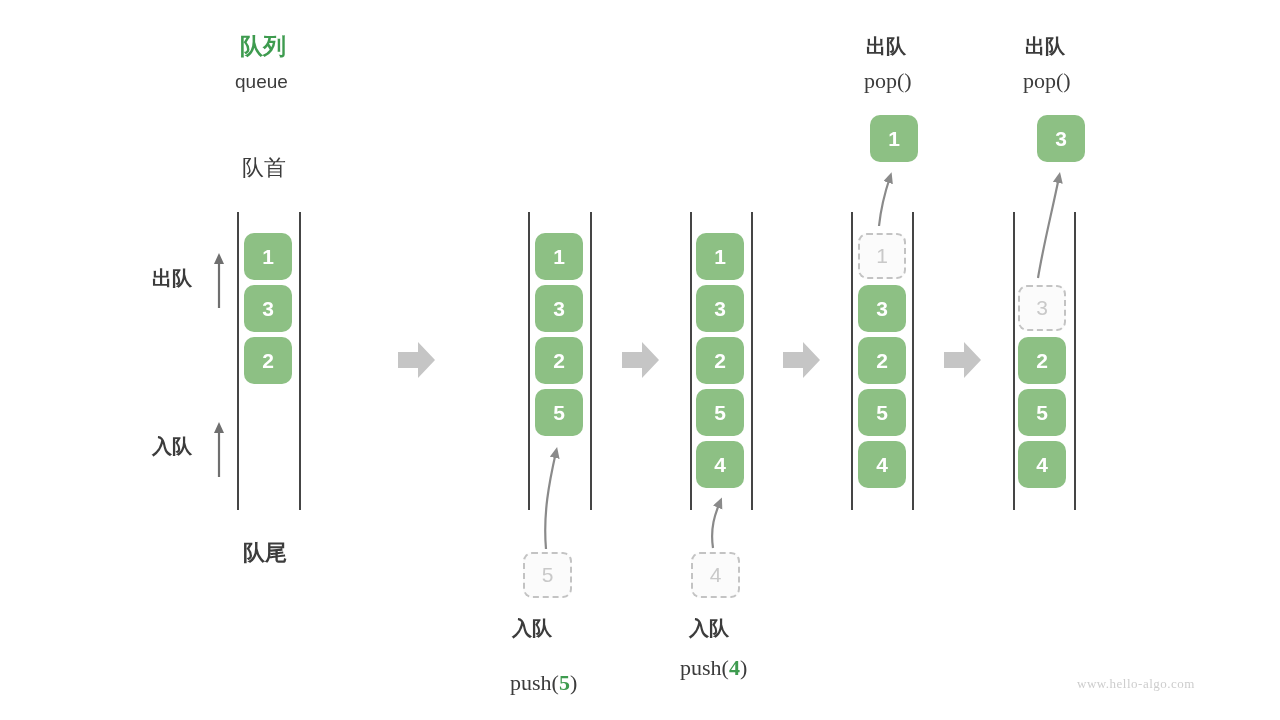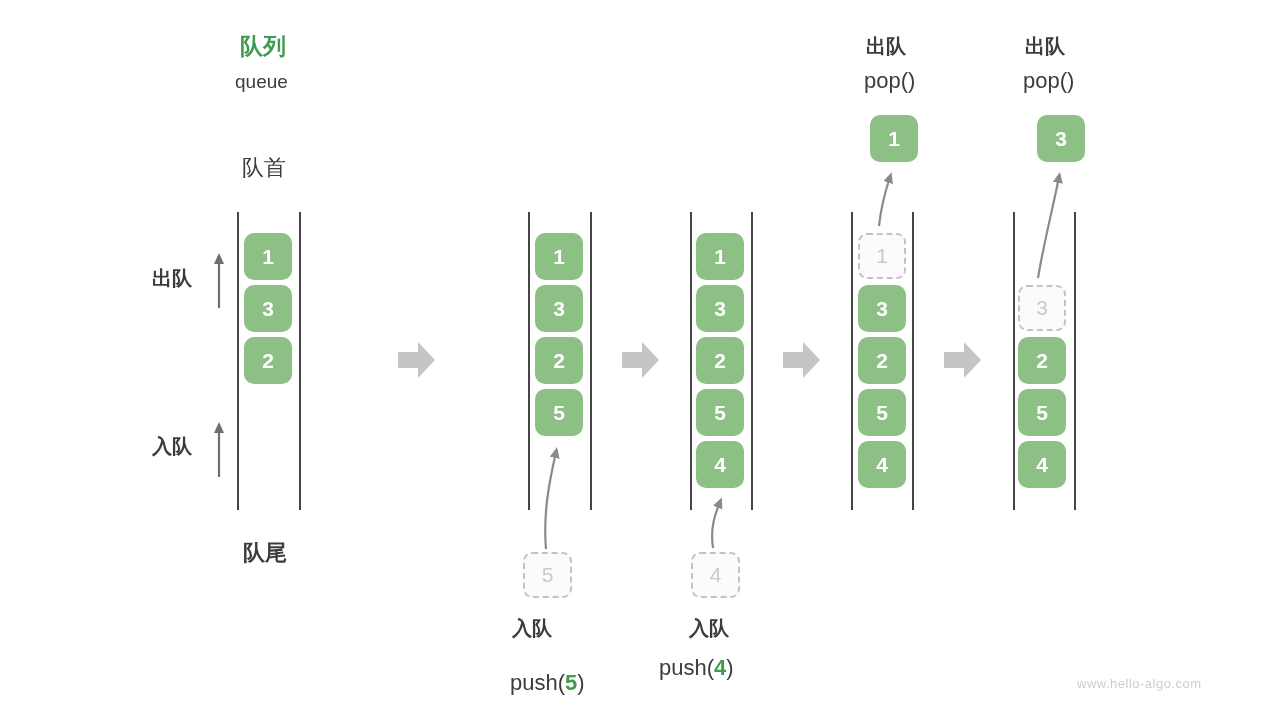--- a/index.html
+++ b/index.html
@@ -2,21 +2,21 @@
 <html style="--box-green: #8DC084; --accent-green: #3E9B4F; --text-dark: #3C3C3C; --dashed-border: #C3C3C3; --block-arrow: #C5C5C5; --curve-arrow: #8A8A8A; --side-arrow: #6F6F6F;"><head>
 <meta charset="utf-8">
 <style>
   html,body{margin:0;padding:0;background:#fff;}
   .canvas{
     position:relative;width:1280px;height:720px;background:#ffffff;
     font-family:"Liberation Sans","DejaVu Sans",sans-serif;color:var(--text-dark,#3C3C3C);
     overflow:hidden;
   }
   .abs{position:absolute;}
-  .mono{font-family:Liberation Sans, sans-serif;}
+  .mono{font-family:Liberation Serif, serif;}
 
   .title-zh{left:240px;top:31px;font-size:23px;font-weight:700;color:var(--accent-green,#3E9B4F);text-align:right;}
   .title-en{left:235px;top:71px;font-size:19px;color:var(--text-dark,#3C3C3C);text-align:right;}
 
   .label-front{left:242px;top:153px;font-size:22px;font-weight:400;}
   .label-rear {left:243px;top:538px;font-size:22px;font-weight:700;}
   .label-dequeue{left:152px;top:265px;font-size:20px;font-weight:600;}
   .label-enqueue{left:152px;top:433px;font-size:20px;font-weight:600;}
 
   .wall{position:absolute;top:212px;width:1.5px;height:298px;background:#454545;}
@@ -79,21 +79,21 @@
 
   <div class="wall" style="left:690px"></div>
   <div class="wall" style="left:751px"></div>
   <div class="qbox s3 slot0">1</div>
   <div class="qbox s3 slot1">3</div>
   <div class="qbox s3 slot2">2</div>
   <div class="qbox s3 slot3">5</div>
   <div class="qbox s3 slot4">4</div>
   <div class="qbox-dashed" style="left:691px;top:552px">4</div>
   <div class="abs op-zh" style="left:689px;top:615px">入队</div>
-  <div class="abs op-code mono" style="left:659px;top:655px"><span>push(</span><span class="arg">4</span><span>)</span></div>
+  <div class="abs op-code mono" style="left:680px;top:655px"><span>push(</span><span class="arg">4</span><span>)</span></div>
 
   <div class="wall" style="left:851px"></div>
   <div class="wall" style="left:912px"></div>
   <div class="qbox-dashed s4 slot0" style="width:48px">1</div>
   <div class="qbox s4 slot1">3</div>
   <div class="qbox s4 slot2">2</div>
   <div class="qbox s4 slot3">5</div>
   <div class="qbox s4 slot4">4</div>
   <div class="qbox" style="left:870px;top:115px">1</div>
   <div class="abs op-zh" style="left:866px;top:33px">出队</div>

